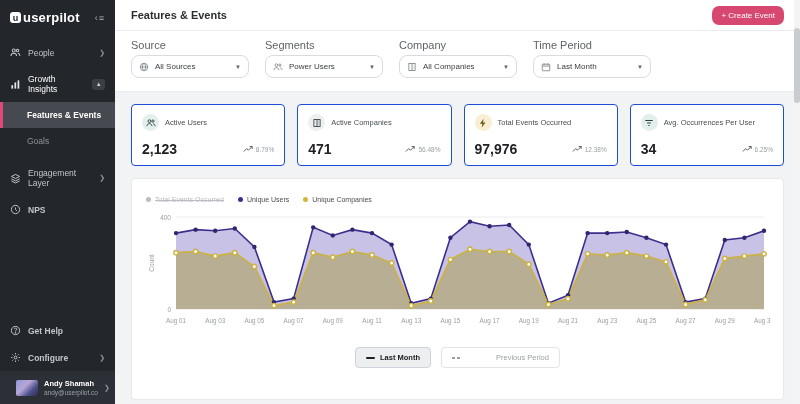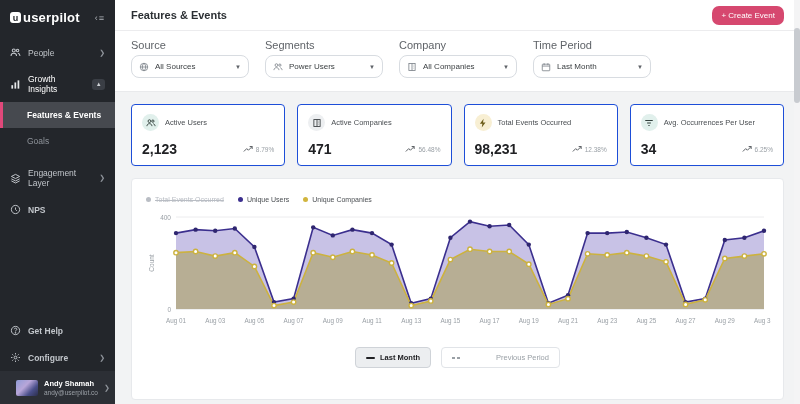--- a/index.html
+++ b/index.html
@@ -271,21 +271,21 @@
     <div class="stat-card">
       <div class="stat-top">
         <span class="stat-icon yellow">
             <svg width="10" height="10" viewBox="0 0 16 16" fill="#6b5b17">
               <path d="M9 1L3 9h4l-1 6 6-8H8l1-6z"></path>
             </svg>
           </span>
         <span class="stat-label">Total Events Occurred</span>
       </div>
       <div class="stat-bottom">
-        <span class="stat-value">98,231</span>
+        <span class="stat-value">97,976</span>
         <span class="stat-trend">
             <svg width="10" height="8" viewBox="0 0 12 9" fill="none" stroke="#5f6368" stroke-width="1.2">
               <path d="M1 7.5L4.5 4l2 2L11 1.5"></path>
               <path d="M8 1.5h3v3"></path>
             </svg>
             <span class="stat-change">12.38%</span>
           </span>
       </div>
     </div>
     <div class="stat-card">

